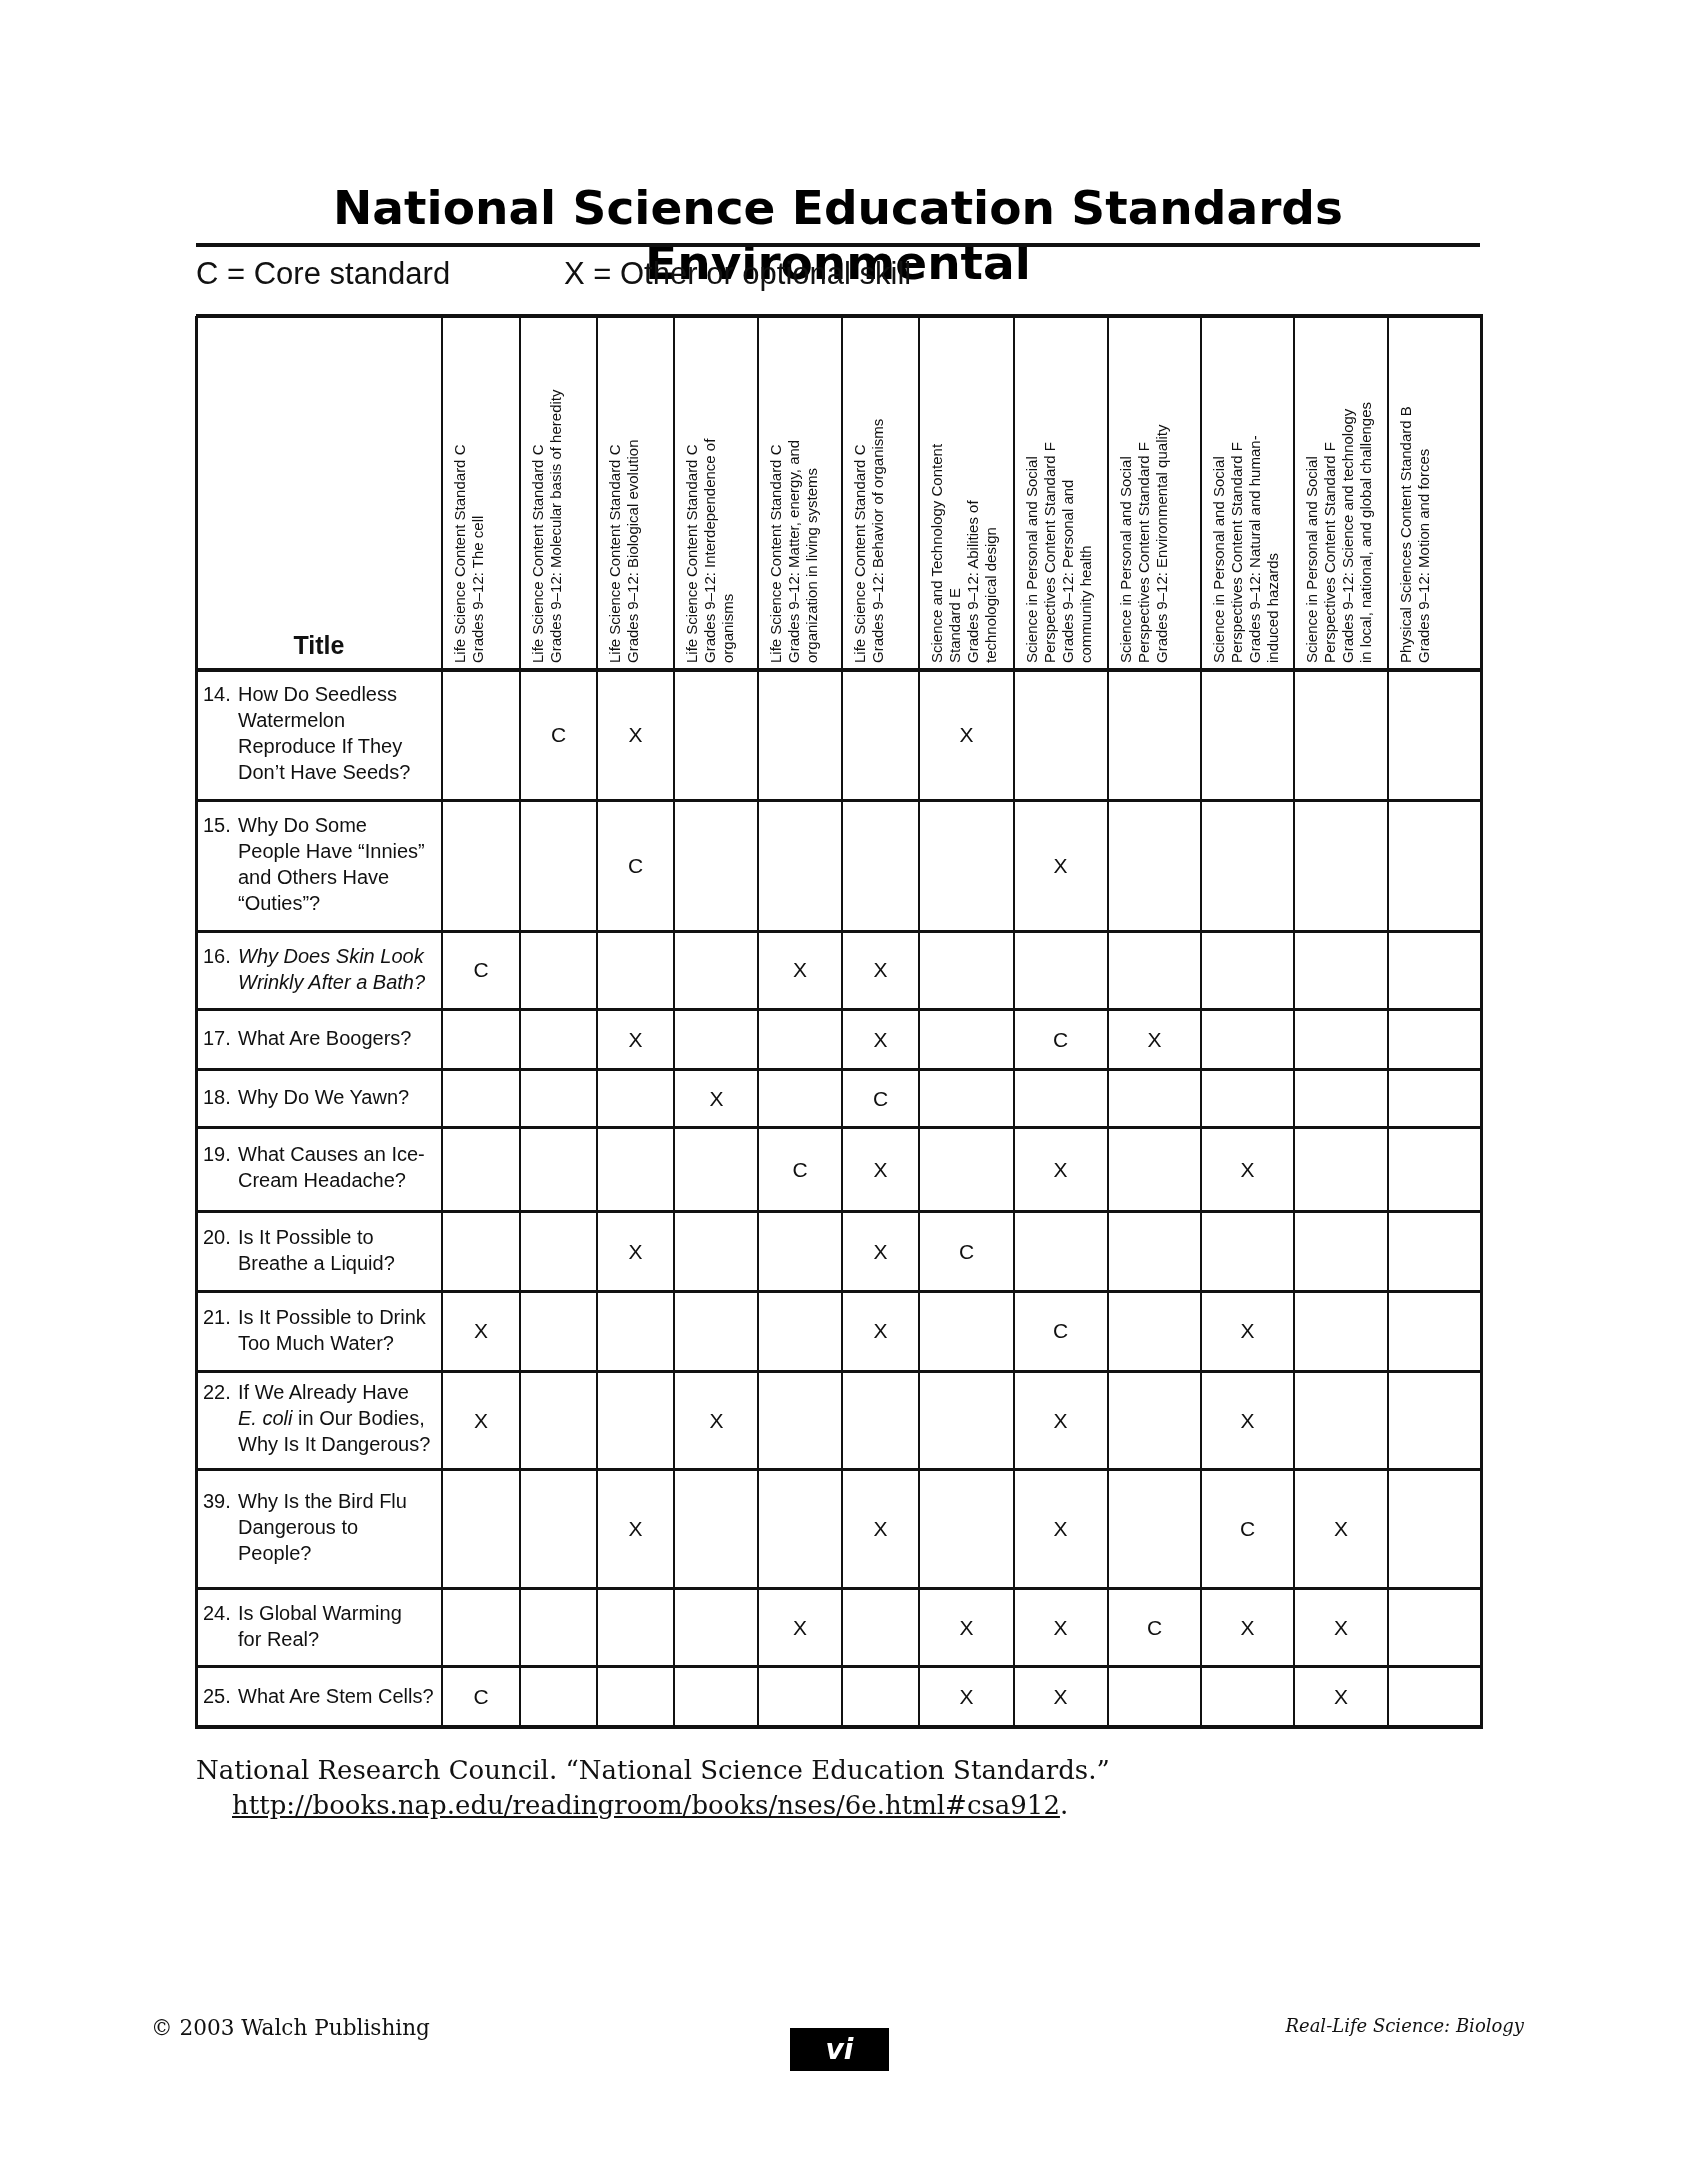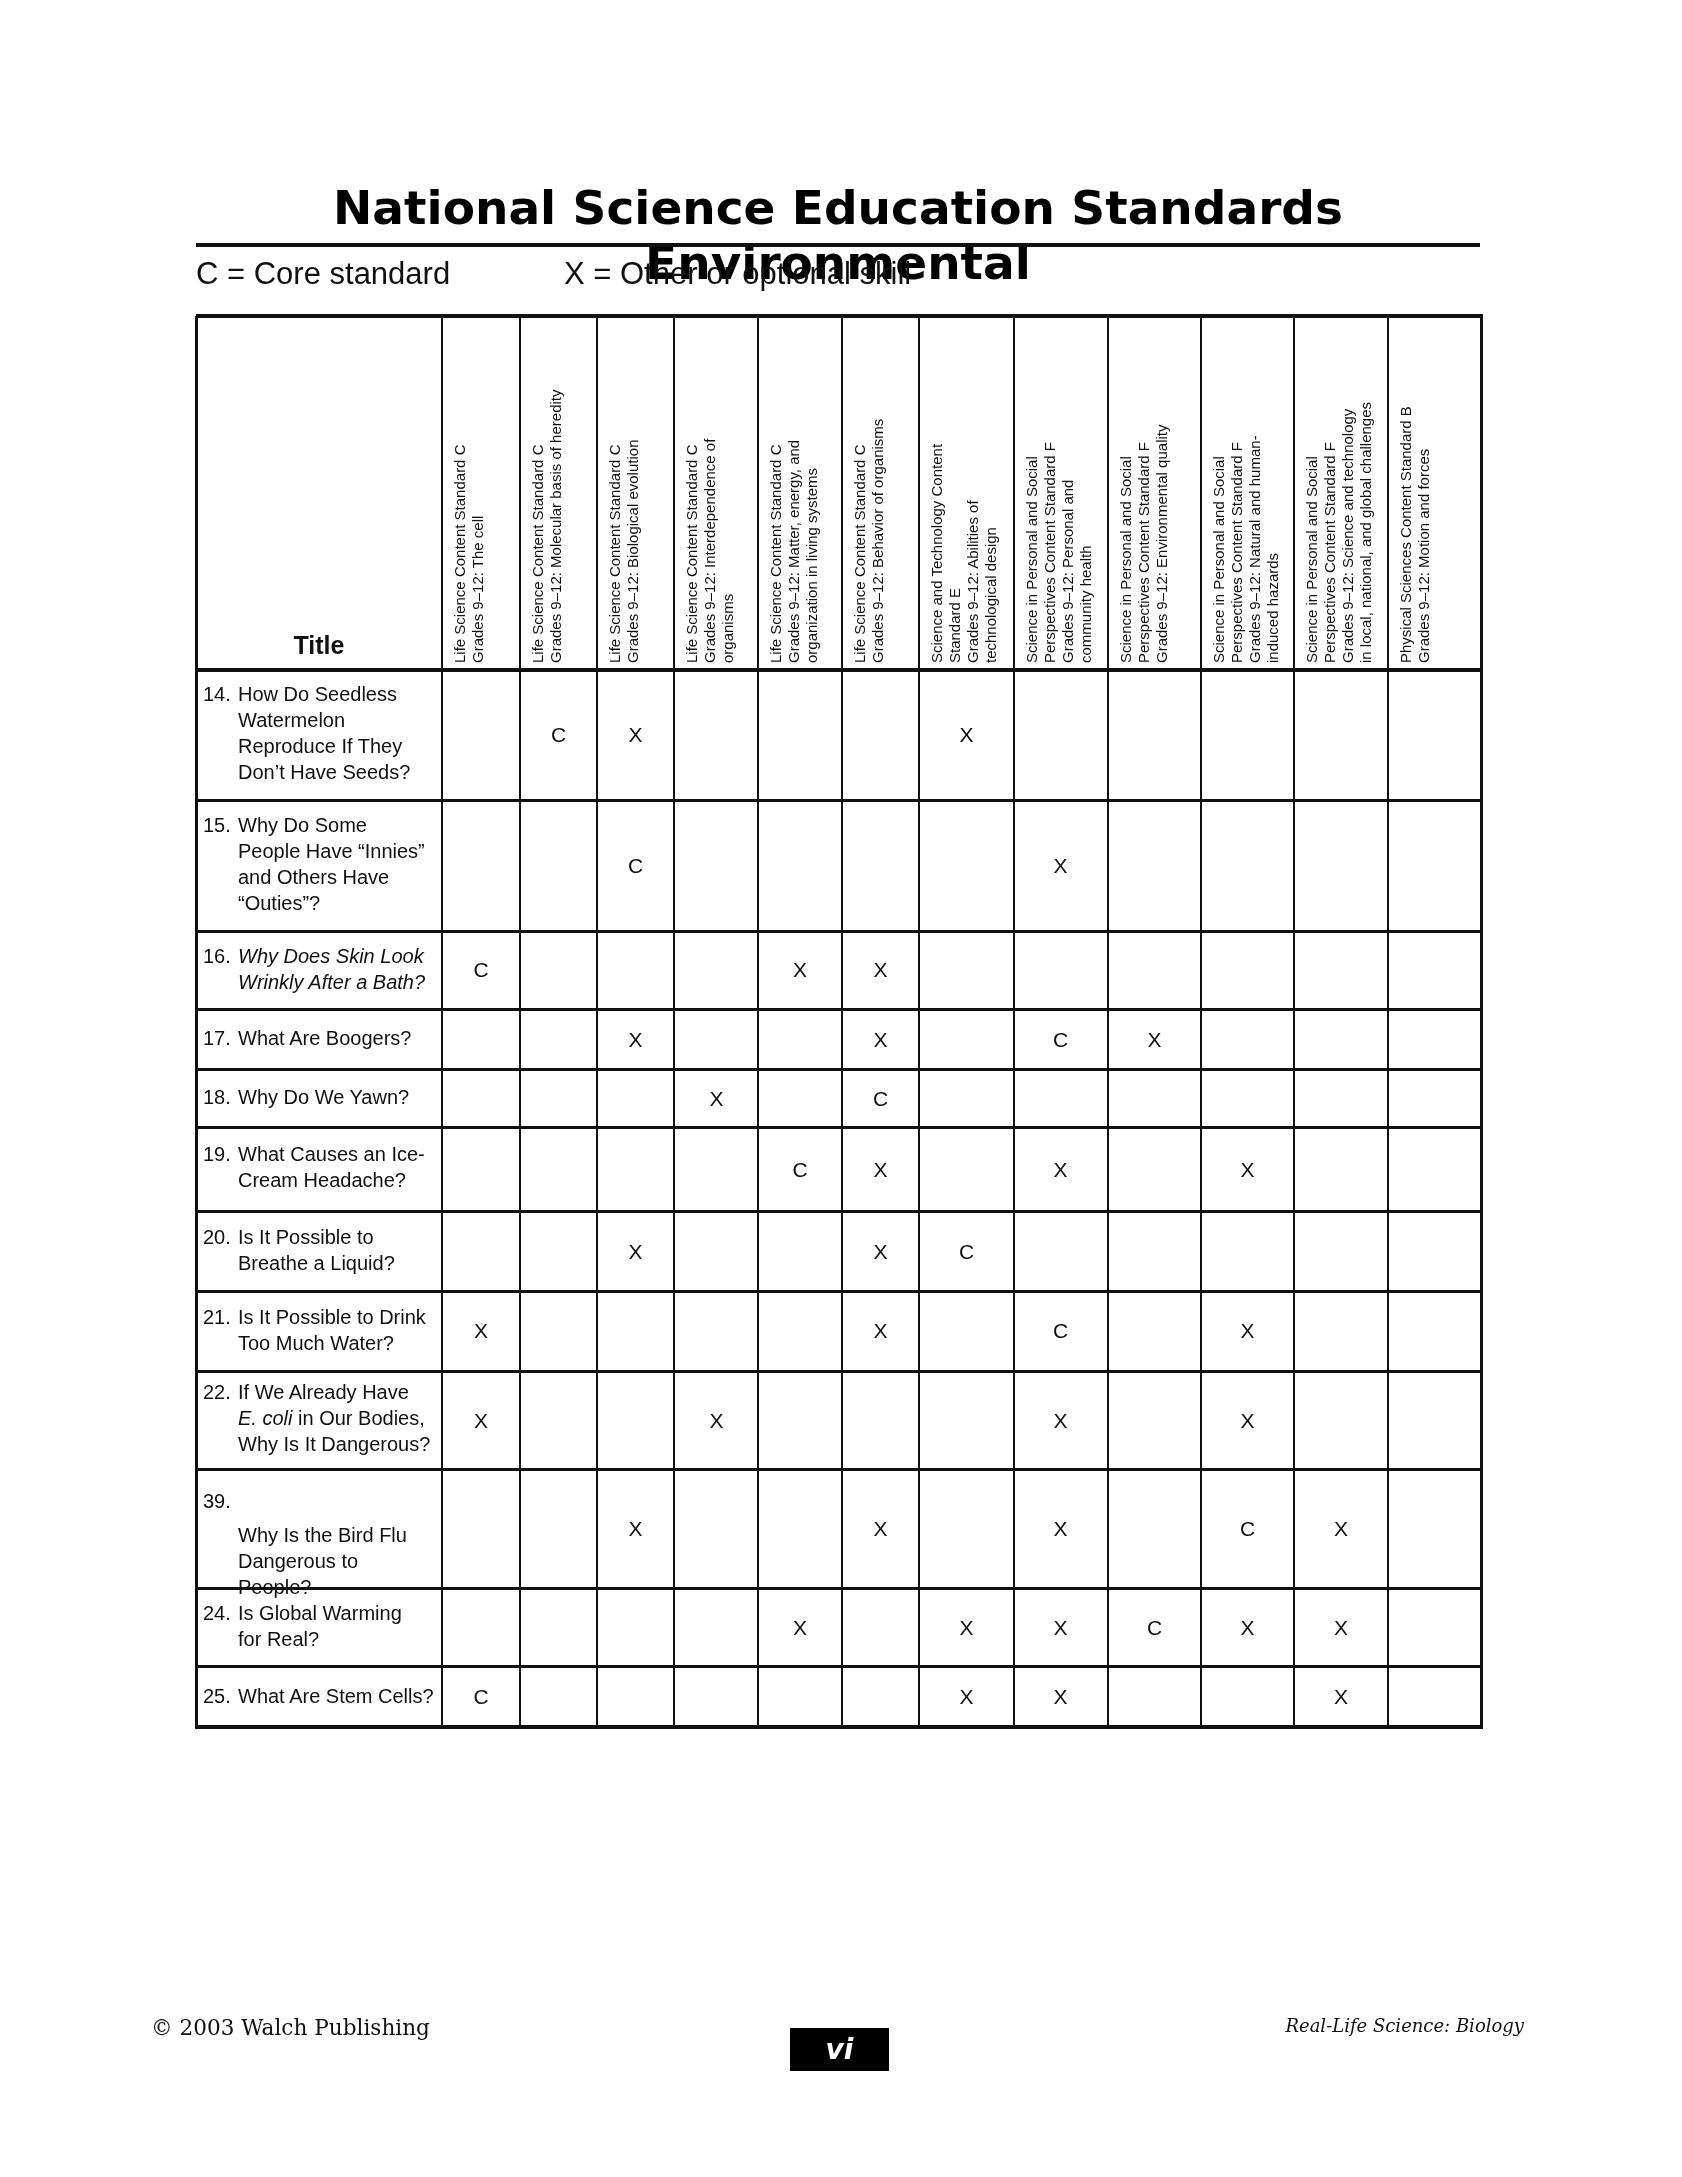--- a/index.html
+++ b/index.html
@@ -370,21 +370,21 @@
       <div class="mark" style="left: 0px; width: 93px; top: 39px;">X</div>
     </div>
     <div class="cell" style="left: 1108px; top: 1371px; width: 93px; height: 99px;"></div>
     <div class="cell" style="left: 1201px; top: 1371px; width: 93px; height: 99px;">
       <div class="mark" style="left: 0px; width: 93px; top: 39px;">X</div>
     </div>
     <div class="cell" style="left: 1294px; top: 1371px; width: 94px; height: 99px;"></div>
     <div class="cell" style="left: 1388px; top: 1371px; width: 93px; height: 99px;"></div>
     <div class="row-title" style="left: 203px; width: 235px; top: 1488px;">
       <span class="num">39.</span>
-      <span class="txt" style="white-space: nowrap; margin-top: 34px;">Why Is the Bird Flu<br>Dangerous to<br>People?</span>
+      <span class="txt" style="white-space: nowrap;">Why Is the Bird Flu<br>Dangerous to<br>People?</span>
     </div>
     <div class="cell" style="left: 442px; top: 1469px; width: 78px; height: 118px;"></div>
     <div class="cell" style="left: 520px; top: 1469px; width: 77px; height: 118px;"></div>
     <div class="cell" style="left: 597px; top: 1469px; width: 77px; height: 118px;">
       <div class="mark" style="left: 0px; width: 77px; top: 49px;">X</div>
     </div>
     <div class="cell" style="left: 674px; top: 1469px; width: 85px; height: 118px;"></div>
     <div class="cell" style="left: 758px; top: 1469px; width: 84px; height: 118px;"></div>
     <div class="cell" style="left: 842px; top: 1469px; width: 77px; height: 118px;">
       <div class="mark" style="left: 0px; width: 77px; top: 49px;">X</div>
@@ -449,18 +449,19 @@
     </div>
     <div class="cell" style="left: 1108px; top: 1666px; width: 93px; height: 61px;"></div>
     <div class="cell" style="left: 1201px; top: 1666px; width: 93px; height: 61px;"></div>
     <div class="cell" style="left: 1294px; top: 1666px; width: 94px; height: 61px;">
       <div class="mark" style="left: 0px; width: 94px; top: 20px;">X</div>
     </div>
     <div class="cell" style="left: 1388px; top: 1666px; width: 93px; height: 61px;"></div>
   </div>
 
 <div class="refs" id="refs">
+    <p class="ref">National Research Council. “National Science Education Standards.” <a>http://books.nap.edu/readingroom/books/nses/6e.html#csa912</a>.</p>
   </div>
 
 <div class="footer-left">© 2003 Walch Publishing</div>
 <div class="footer-center">vi</div>
 <div class="footer-right">Real-Life Science: Biology</div>
 
 
 </body></html>

